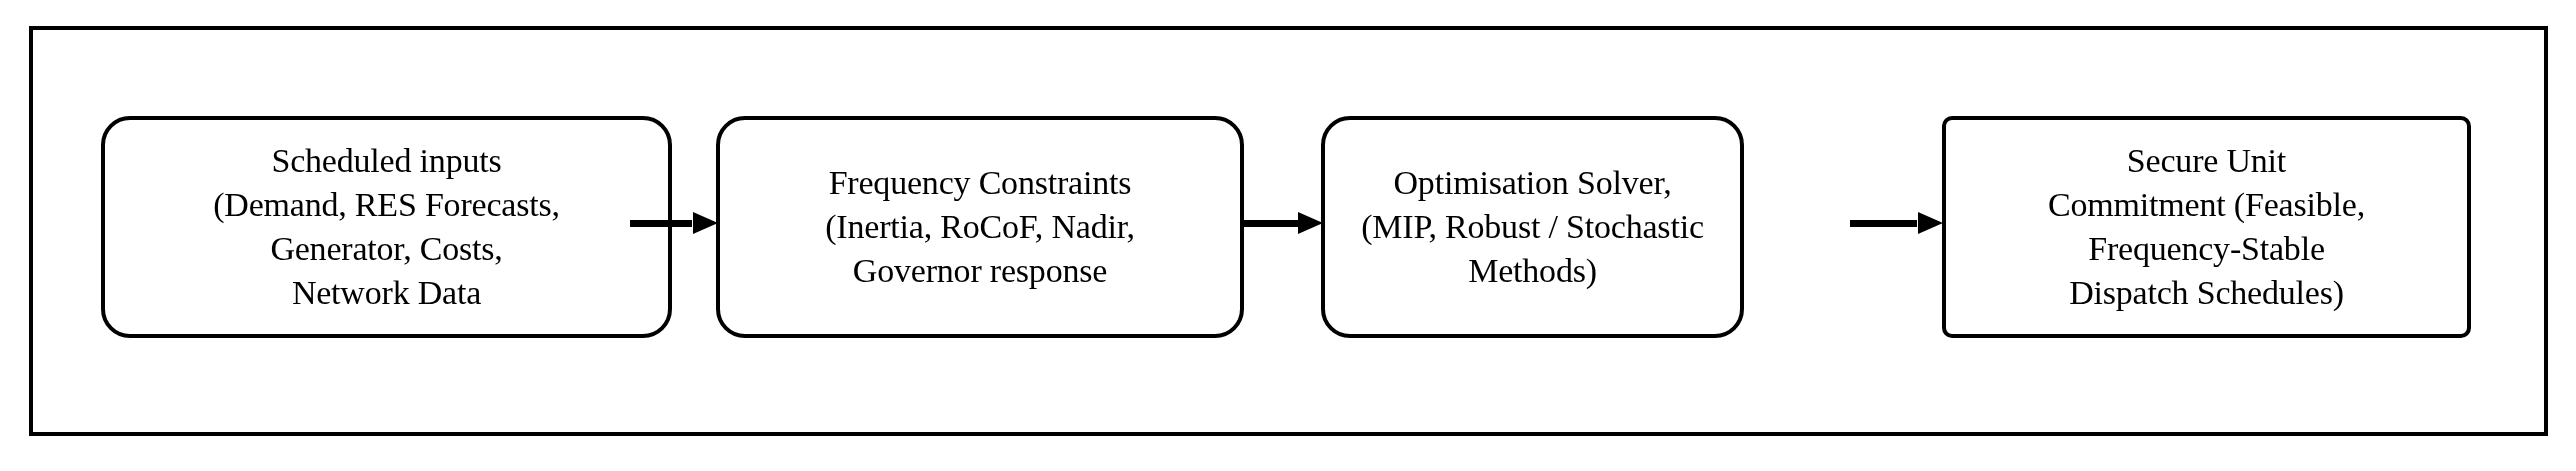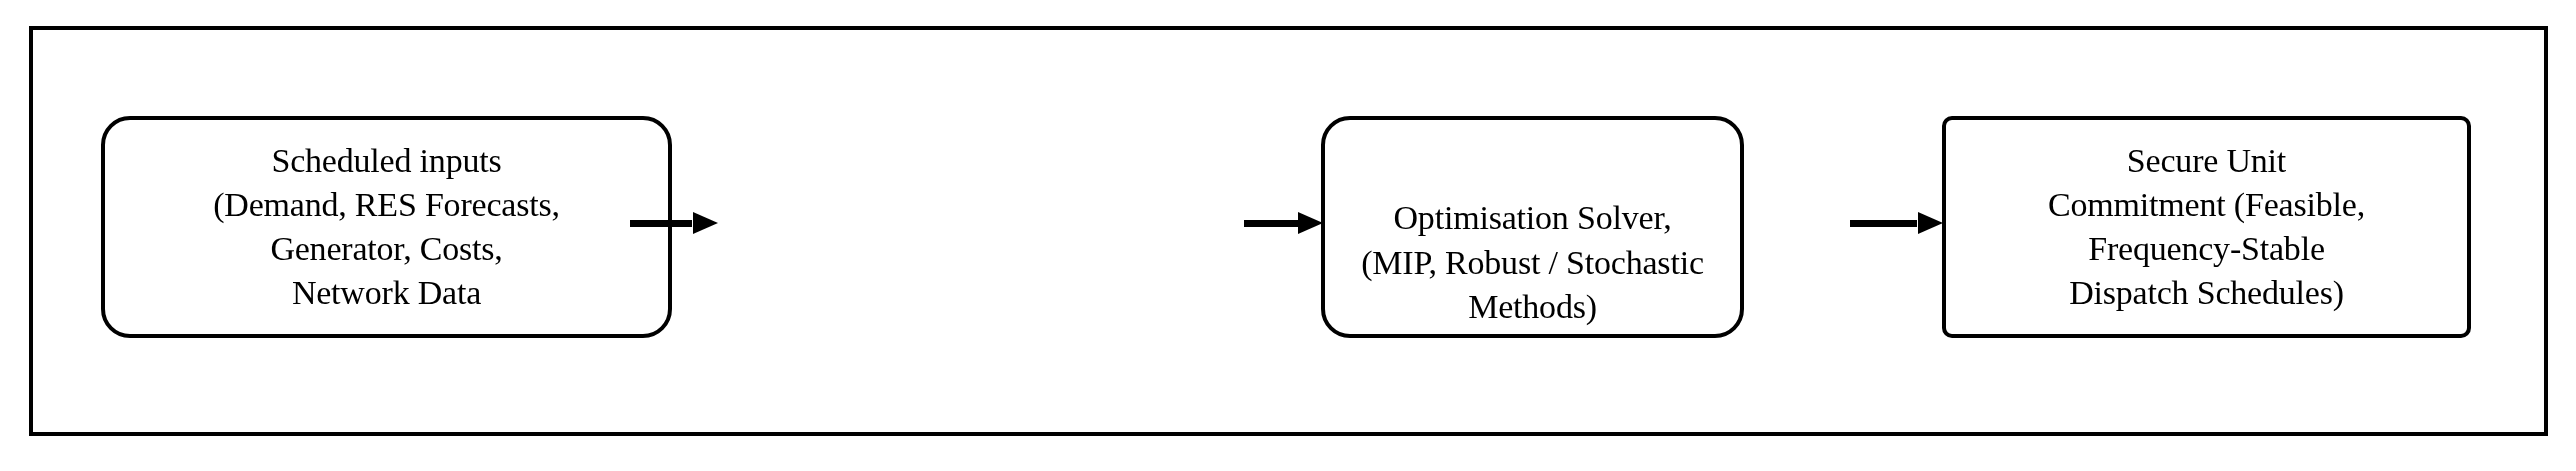--- a/index.html
+++ b/index.html
@@ -72,21 +72,20 @@
     left: 101px;
     width: 571px;
   }
   #box-frequency-constraints {
     left: 716px;
     width: 528px;
   }
   #box-optimisation-solver {
     left: 1321px;
     width: 423px;
-    align-items: flex-end;
   }
   #box-secure-unit-commitment {
     left: 1942px;
     width: 529px;
     border-radius: 10px;
   }
 
   
   .flow-arrow {
     position: absolute;
@@ -143,20 +142,25 @@
 (Demand, RES Forecasts,
 Generator, Costs,
 Network Data</span>
     </div>
 
     <div class="flow-arrow" id="arrow-inputs-to-constraints">
       <span class="arrow-shaft"></span>
       <span class="arrow-head"></span>
     </div>
 
+    <div class="process-box" id="box-frequency-constraints">
+      <span class="box-label">Frequency Constraints
+(Inertia, RoCoF, Nadir,
+Governor response</span>
+    </div>
 
     <div class="flow-arrow" id="arrow-constraints-to-solver">
       <span class="arrow-shaft"></span>
       <span class="arrow-head"></span>
     </div>
 
     <div class="process-box" id="box-optimisation-solver">
       <span class="box-label">Optimisation Solver,
 (MIP, Robust / Stochastic
 Methods)</span>

